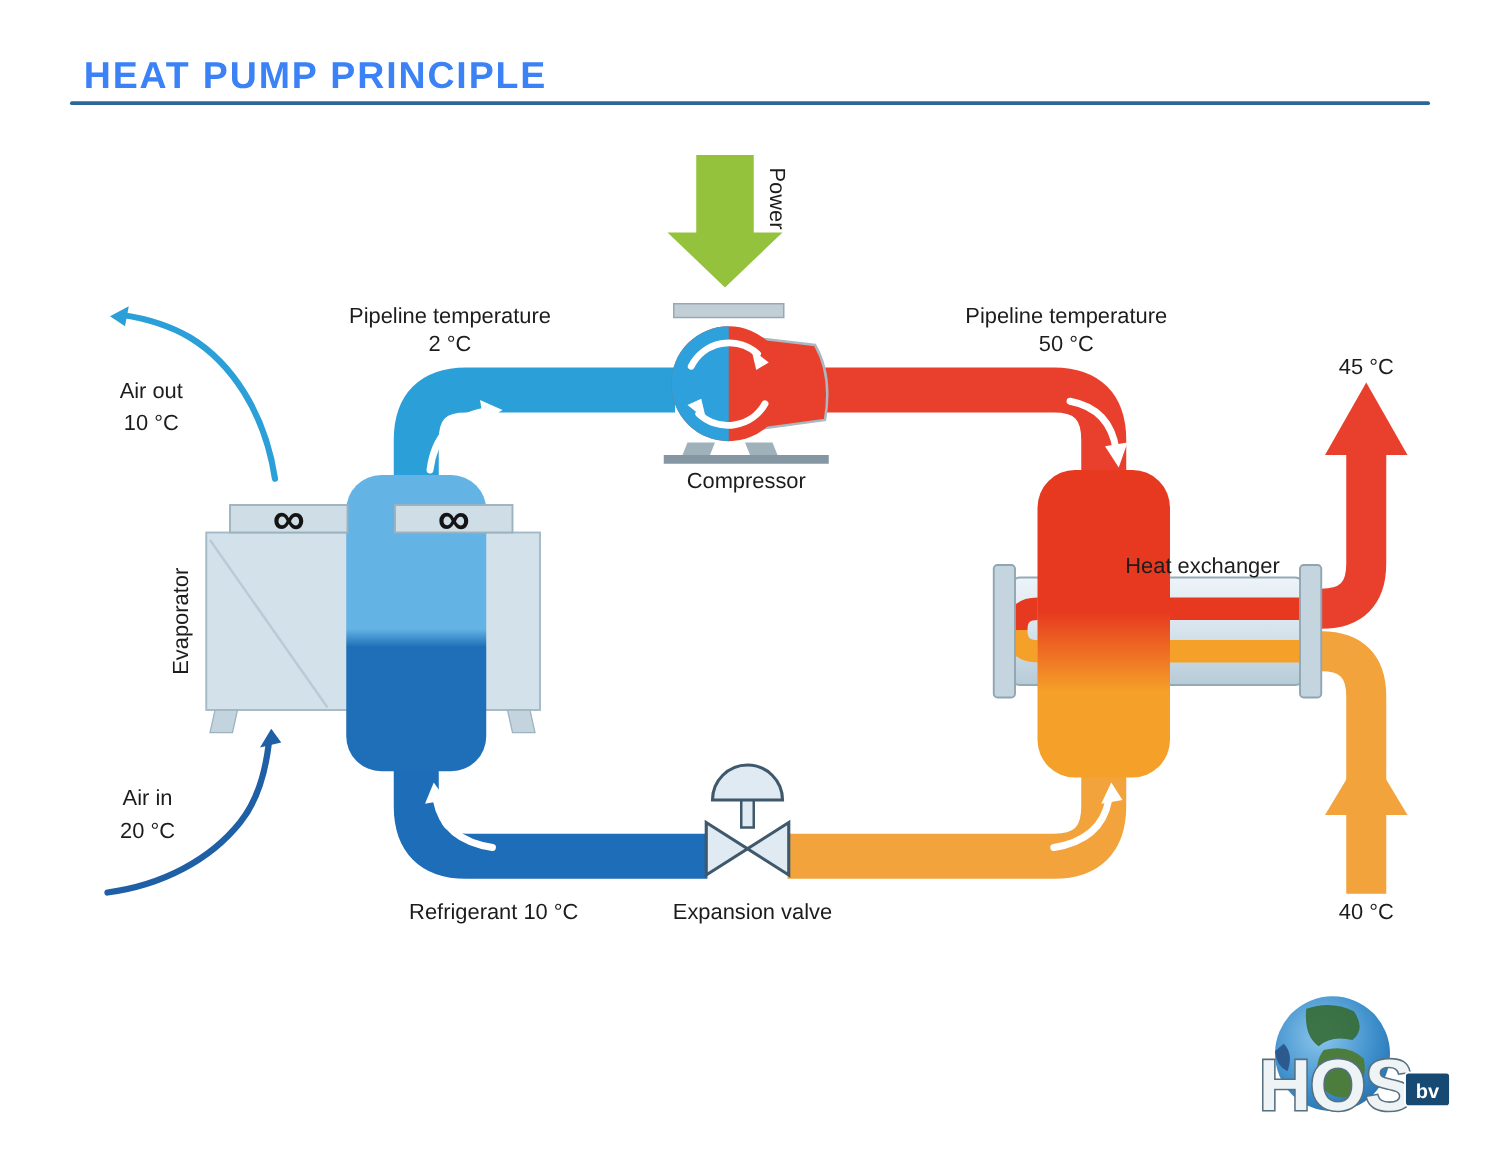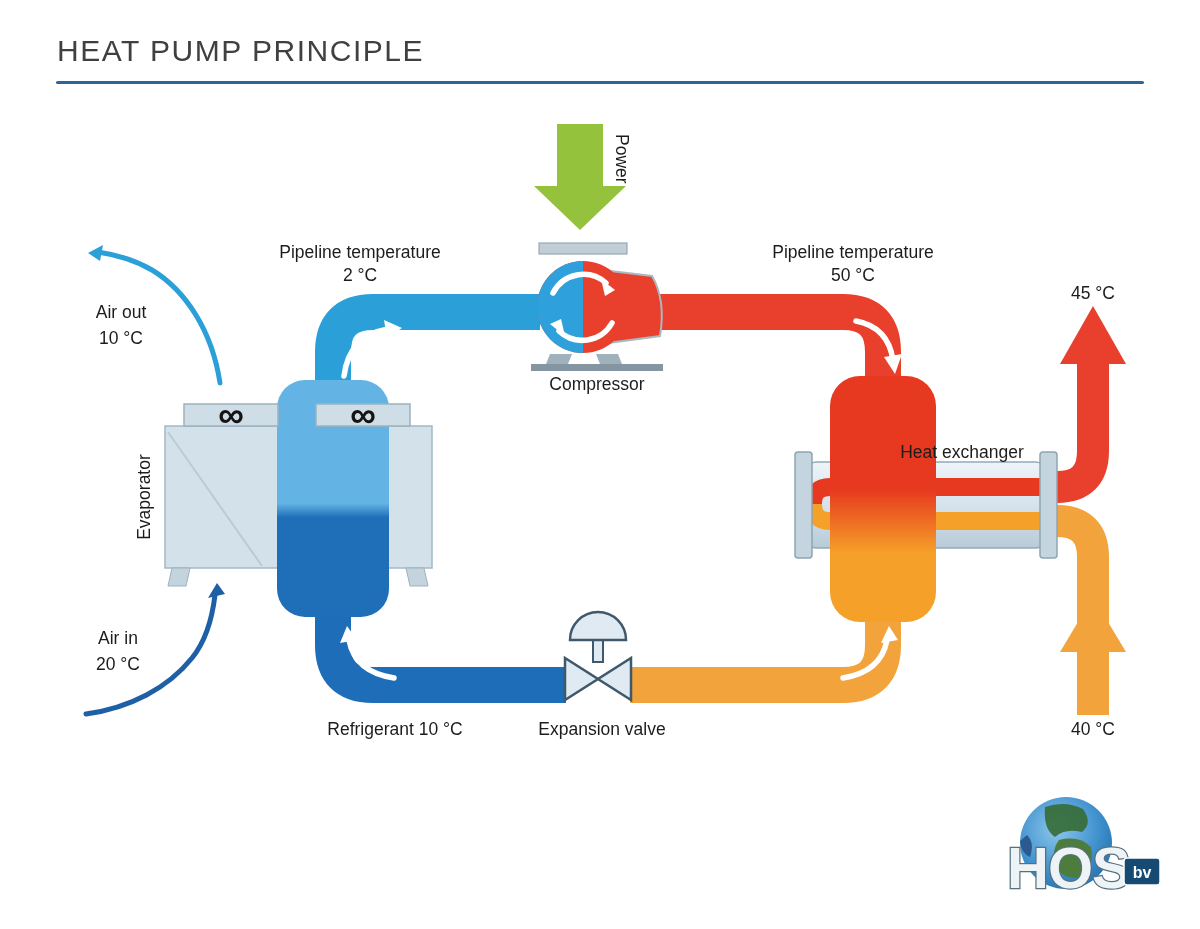--- a/index.html
+++ b/index.html
@@ -1,20 +1,20 @@
 <!DOCTYPE html>
 <html><head>
 <meta charset="utf-8">
 <style>
   html,body{margin:0;padding:0;background:#ffffff;}
   body{width:1200px;height:929px;font-family:"Liberation Sans",sans-serif;}
   .canvas{position:relative;width:1200px;height:929px;background:#fff;overflow:hidden;}
   .page-title{
-    position:absolute;left:57px;top:34px;margin:0;
-    font-size:30px;font-weight:normal;letter-spacing:1.5px;color:#404040;
+    position:absolute;left:57px;top:34px;margin:10px;
+    font-size:30px;font-weight:bold;letter-spacing:1.5px;color:#3b82f6;
   }
   .title-rule{
     position:absolute;left:56px;top:81px;width:1088px;height:3px;
     background:#2b6699;border-radius:2px;
   }
   svg{position:absolute;left:0;top:0;}
   .lbl{font-family:"Liberation Sans",sans-serif;font-size:17.5px;fill:#1c1c1c;}
   .mid{text-anchor:middle;}
   .pipe{fill:none;stroke-linecap:butt;}
   .flow{fill:none;stroke:#ffffff;stroke-width:5.5;stroke-linecap:round;}

